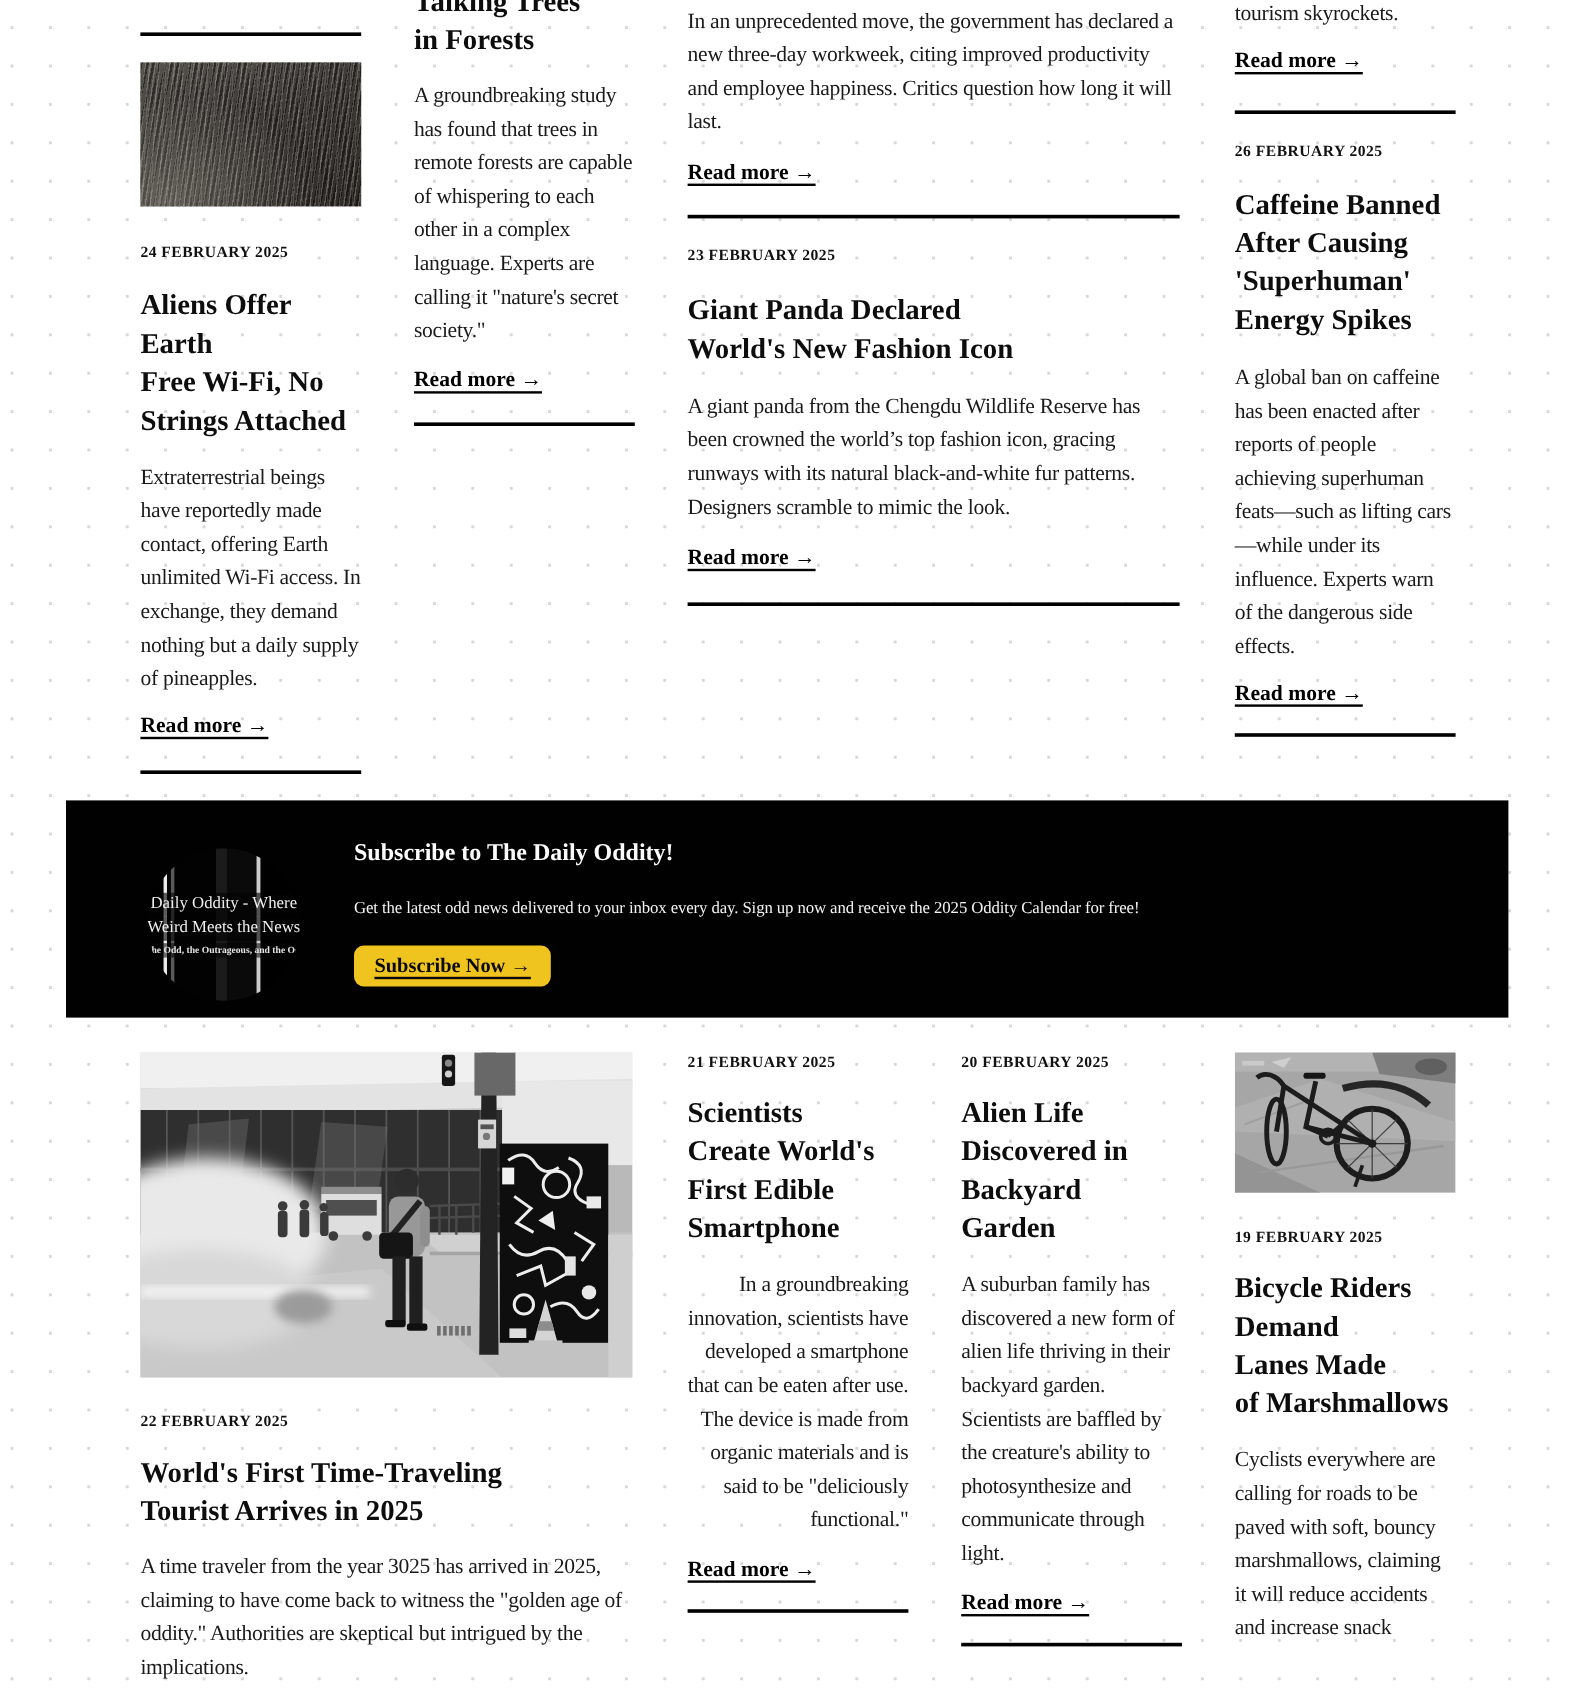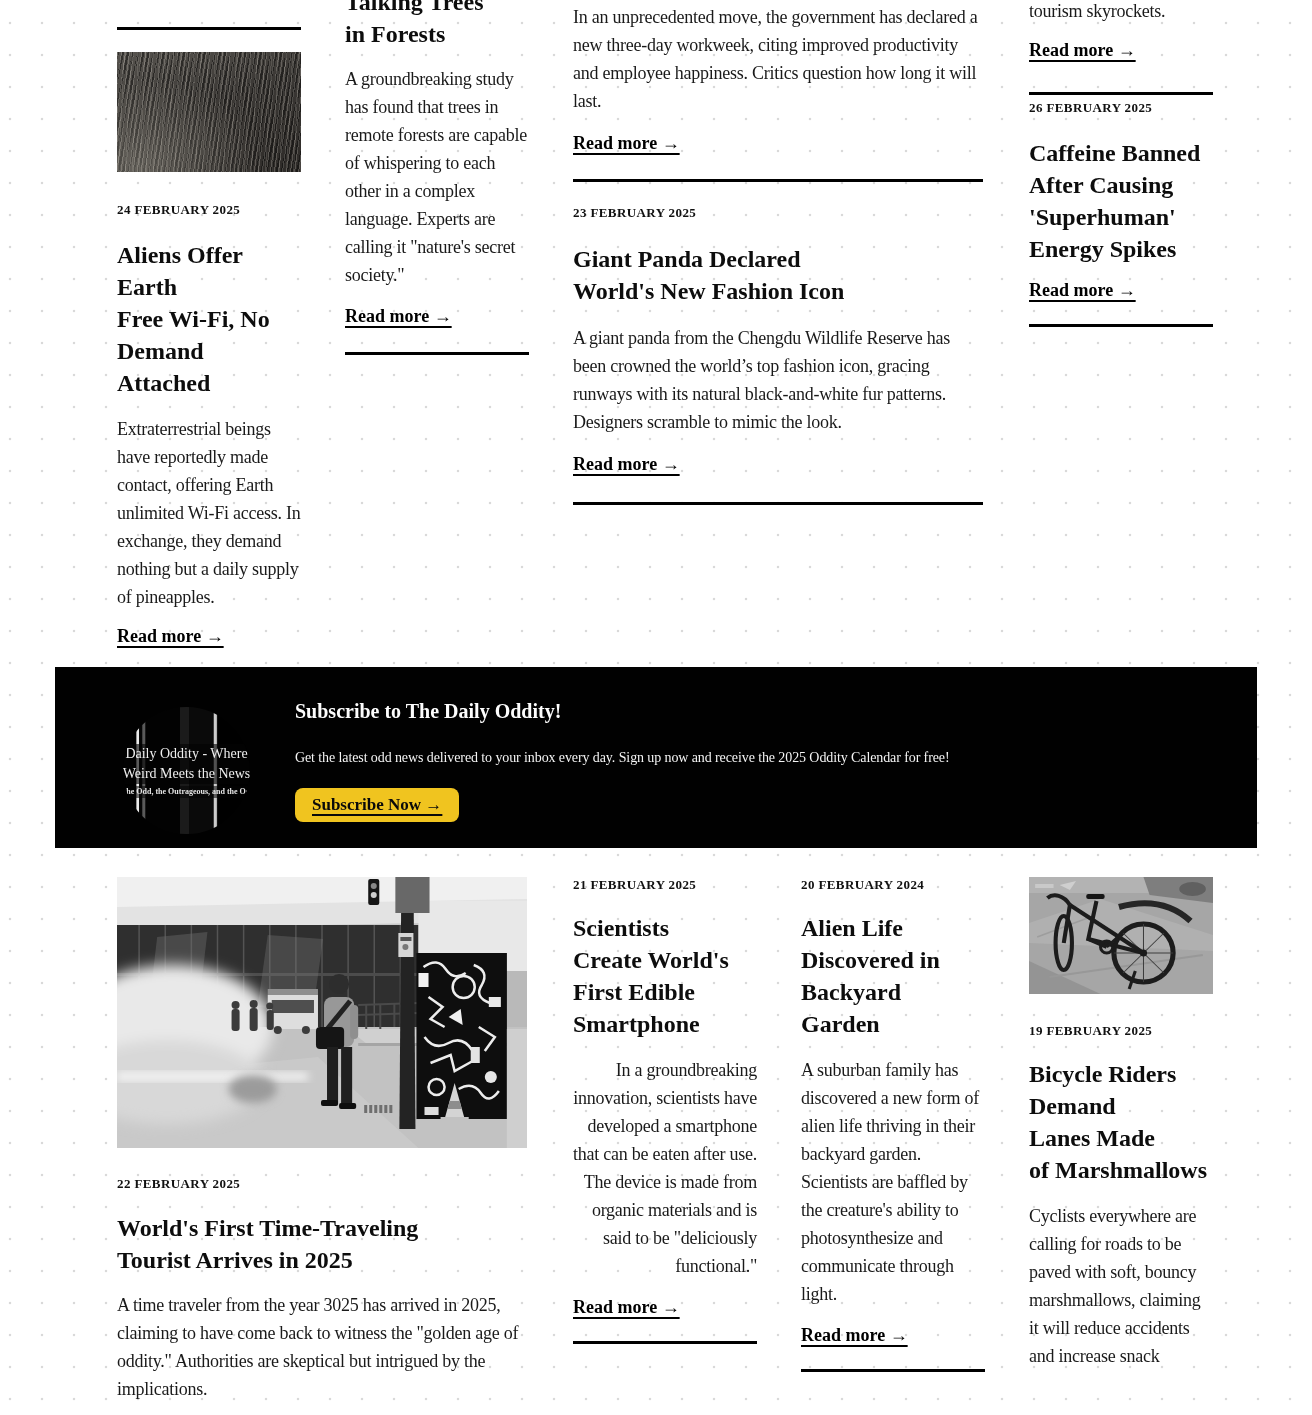--- a/index.html
+++ b/index.html
@@ -42,21 +42,21 @@
   #colC .first-body{margin-top:3px;}
   #colC .readmore{margin-top:18px;}
   #colC .rule-mid{margin-top:25px;}
   #colC .date{margin-top:23px;}
   #colC .title{margin-top:22px;}
   #colC .body2{margin-top:17px;}
   #colC .rule-bot{margin-top:27px;}
   #colD{left:1029px;top:-3px;}
   #colD .readmore{margin-top:15px;}
   #colD .rule-mid{margin-top:31px;}
-  #colD .date{margin-top:5px;}
+  #colD .date{margin-top:23px;}
   #colD .title{margin-top:21px;}
   #colD .body2{margin-top:17px;}
   #colD .rule-bot{margin-top:23px;}
   
   .banner{position:absolute;left:55px;top:667px;width:1202px;height:181px;background:#010101;}
   .logo{position:absolute;left:68px;top:40px;width:127px;height:127px;border-radius:50%;overflow:hidden;
     background:linear-gradient(90deg,#000 0 10%,rgba(255,255,255,.92) 11% 12.5%,#050505 13% 15%,
       rgba(255,255,255,.35) 15.5% 17%,#020202 18% 45%,#1b1b1b 45% 52%,#0a0a0a 52% 71%,
       rgba(255,255,255,.8) 72% 73.5%,#000 74.5% 100%);
     display:flex;flex-direction:column;justify-content:center;align-items:center;}
@@ -97,21 +97,21 @@
 <body>
 
 <div class="page">
 
   <section class="col w-n" id="colA">
     <div class="rule rule-top"></div>
     <div class="thumb thumb-fur"></div>
     <div class="date">24 FEBRUARY 2025</div>
     <h2 class="title">Aliens Offer Earth
 Free Wi-Fi, No
-Demand Attached</h2>
+Strings Attached</h2>
     <p class="body">Extraterrestrial beings have reportedly made contact, offering Earth unlimited Wi-Fi access. In exchange, they demand nothing but a daily supply of pineapples.</p>
     <a href="#" class="readmore">Read more →</a>
     <div class="rule rule-bot"></div>
   </section>
 
   <section class="col w-n" id="colB">
     <h2 class="title">Talking Trees
 in Forests</h2>
     <p class="body">A groundbreaking study has found that trees in remote forests are capable of whispering to each other in a complex language. Experts are calling it "nature's secret society."</p>
     <a href="#" class="readmore">Read more →</a>
@@ -132,20 +132,21 @@
 
   <section class="col w-n" id="colD">
     <p class="body first-body">tourism skyrockets.</p>
     <a href="#" class="readmore">Read more →</a>
     <div class="rule rule-mid"></div>
     <div class="date">26 FEBRUARY 2025</div>
     <h2 class="title">Caffeine Banned
 After Causing
 'Superhuman'
 Energy Spikes</h2>
+    <p class="body body2">A global ban on caffeine has been enacted after reports of people achieving superhuman feats—such as lifting cars—while under its influence. Experts warn of the dangerous side effects.</p>
     <a href="#" class="readmore">Read more →</a>
     <div class="rule rule-bot"></div>
   </section>
 
   <section class="banner">
     <div class="logo">
       <span class="logo-line">Daily Oddity - Where</span>
       <span class="logo-line">Weird Meets the News</span>
       <span class="logo-line-small">the Odd, the Outrageous, and the Oc</span>
     </div>
@@ -280,21 +281,21 @@
     <h2 class="title">Scientists
 Create World's
 First Edible
 Smartphone</h2>
     <p class="body">In a groundbreaking innovation, scientists have developed a smartphone that can be eaten after use. The device is made from organic materials and is said to be "deliciously functional."</p>
     <a href="#" class="readmore">Read more →</a>
     <div class="rule rule-bot"></div>
   </section>
 
   <section class="col w-n" id="colC2">
-    <div class="date">20 FEBRUARY 2024</div>
+    <div class="date">20 FEBRUARY 2025</div>
     <h2 class="title">Alien Life
 Discovered in
 Backyard Garden</h2>
     <p class="body">A suburban family has discovered a new form of alien life thriving in their backyard garden. Scientists are baffled by the creature's ability to photosynthesize and communicate through light.</p>
     <a href="#" class="readmore">Read more →</a>
     <div class="rule rule-bot"></div>
   </section>
 
   <section class="col w-n" id="colD2">
     <div class="thumb thumb-bike">

